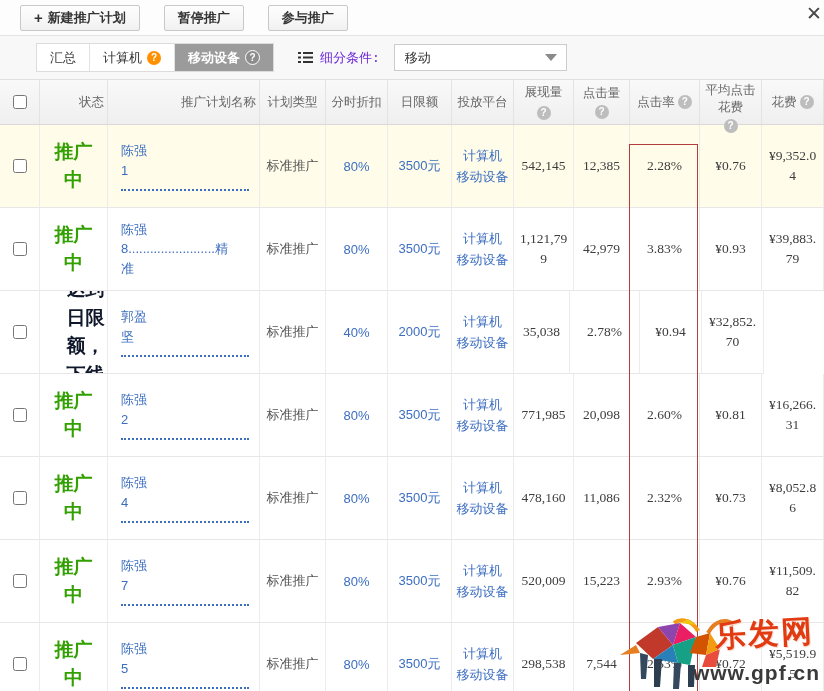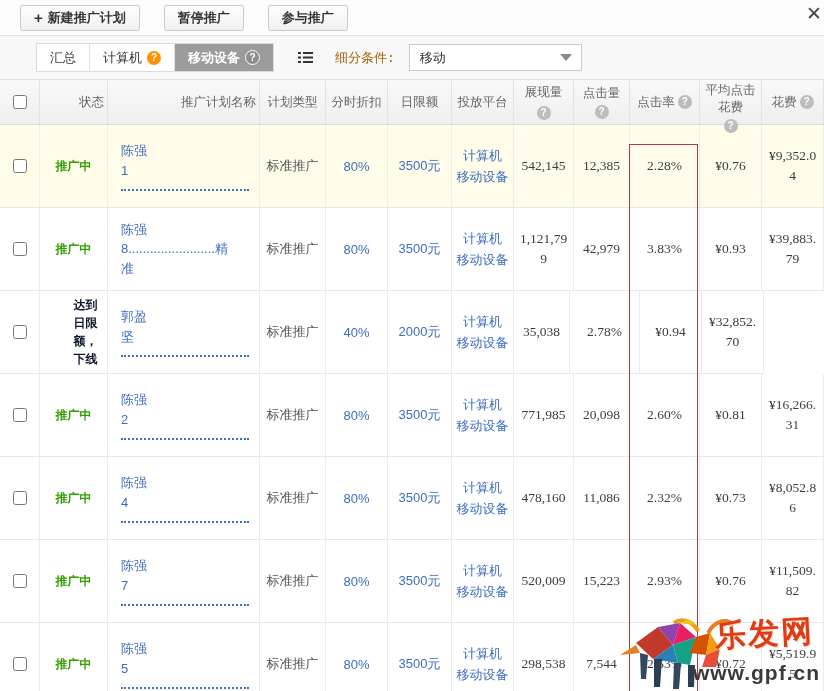--- a/index.html
+++ b/index.html
@@ -38,21 +38,21 @@
   .tab.active{background:#9b9b9b;color:#fff;font-weight:bold;border-right:none;}
   .help{
     display:inline-flex;align-items:center;justify-content:center;
     width:14px;height:14px;border-radius:50%;font-size:10px;font-weight:bold;
     line-height:1;flex:0 0 auto;
   }
   .help.orange{background:#ff9000;color:#fff;}
   .help.ghost{background:#8d8d8d;color:#fff;border:1px solid #fff;width:13px;height:13px;}
   .help.gray{background:#bdbdbd;color:#fff;}
   .listicon{margin-left:24px;display:inline-flex;}
-  .seglabel{margin-left:22px;color:#a16207;font-family:Liberation Mono, monospace;}
+  .seglabel{margin-left:7px;color:#6d28d9;font-family:Liberation Mono, monospace;}
   .dropdown{
     margin-left:14px;width:152px;height:25px;border:1px solid #ccc;background:#fff;
     display:flex;align-items:center;justify-content:space-between;
     padding:0 9px 0 10px;cursor:pointer;color:#333;gap:16px;
   }
   .arrow{
     width:0;height:0;border-left:6px solid transparent;border-right:6px solid transparent;
     border-top:7px solid #8a8a8a;
   }
   
@@ -78,21 +78,21 @@
   .col-type{width:66px;}
   .col-discount{width:62px;}
   .col-limit{width:64px;}
   .col-platform{width:62px;}
   .col-impressions{width:60px;}
   .col-clicks{width:56px;flex-direction:column;}
   .col-ctr{width:70px;}
   .col-avg_click_cost{width:62px;}
   .col-cost{width:62px;}
   input[type=checkbox]{width:14px;height:14px;margin:0;cursor:pointer;}
-  .status{font-weight:bold;font-size:12px;text-align:center;line-height:1.5;padding:0 6px;}
+  .status{font-weight:bold;font-size:19px;text-align:center;line-height:1.5;padding:0 6px;}
   .status.active{color:#33a002;}
   .status.offline{color:#0f172a;margin-left:24px;}
   .td.col-name{align-items:flex-start;padding:6px 10px 6px 13px;}
   .name-link{color:#3c6ec0;cursor:pointer;width:100%;line-height:1.5;font-size:13px;word-break:break-all;}
   .name-line{display:block;}
   .dotline{border-bottom:2px dotted #3c6ec0;height:9px;width:100%;}
   .type-text{color:#555;}
   .link{color:#3c6ec0;cursor:pointer;}
   .platform-line{line-height:1.65;}
   .num{

